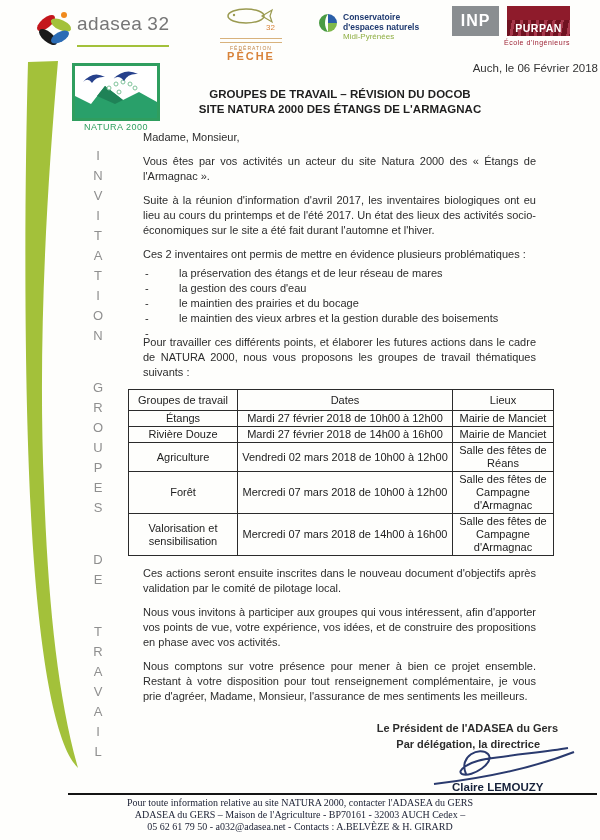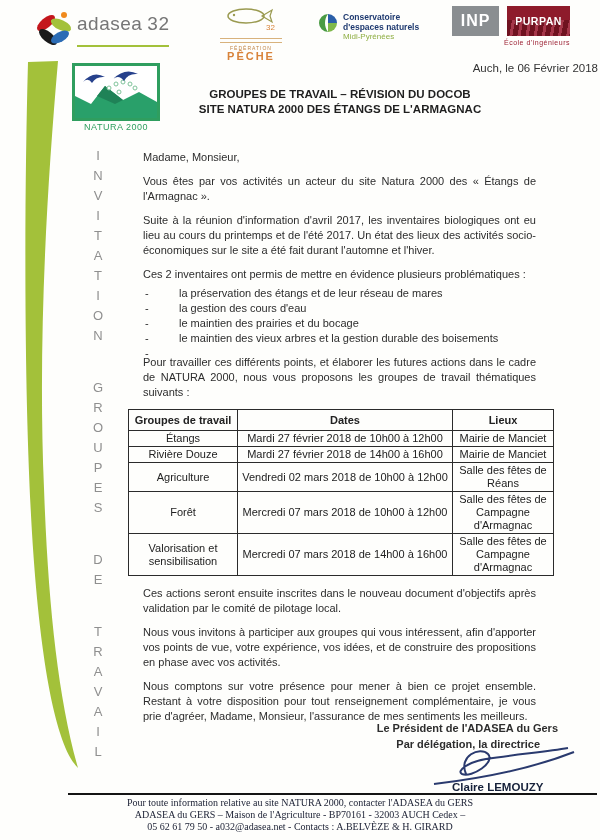--- a/index.html
+++ b/index.html
@@ -25,55 +25,55 @@
 
   .logo-cen{position:absolute;left:318px;top:13px;display:flex;gap:5px;align-items:flex-start;}
   .cen-text{font-size:8.5px;line-height:9.5px;color:#1f3a70;font-weight:bold;}
   .cen-text .mp{color:#8fae43;font-weight:normal;font-size:8px;}
 
   .logo-inp{position:absolute;left:452px;top:6px;width:118px;}
   .inp-row{display:flex;gap:8px;}
   .inp-box{width:48px;height:30px;background:#8a8e91;color:#fff;font-weight:bold;font-size:16px;
     display:flex;align-items:center;justify-content:center;letter-spacing:1px;}
   .purpan-box{width:64px;height:30px;background:#8e1b2b;color:#fff;position:relative;overflow:hidden;}
-  .purpan-box .label{position:relative;z-index:2;font-size:10.5px;font-weight:bold;letter-spacing:.5px;display:block;text-align:center;margin-top:9px;}
+  .purpan-box .label{position:relative;z-index:2;font-size:10.5px;font-weight:bold;letter-spacing:.5px;display:block;text-align:center;margin-top:16px;}
   .purpan-stripes{position:absolute;left:0;right:0;bottom:0;height:16px;
     background:repeating-linear-gradient(100deg,#6f1220 0 5px,#a5374a 5px 8px);}
   .purpan-tagline{font-size:7px;color:#9c2033;margin-top:3px;margin-left:52px;letter-spacing:.5px;}
 
   .date-line{position:absolute;right:2px;top:62px;font-size:11.5px;color:#333;}
 
   
   .logo-natura{position:absolute;left:72px;top:63px;width:88px;text-align:center;}
   .natura-box{width:82px;height:52px;background:#fff;border:3px solid #2f9e5f;margin:0 auto;}
   .natura-caption{font-size:9px;color:#2f9e5f;letter-spacing:.5px;margin-top:1px;}
 
   
   .swoosh{position:absolute;left:0;top:58px;}
   .vwords{position:absolute;left:86px;top:148px;width:24px;display:flex;flex-direction:column;align-items:center;gap:32px;}
   .vword{writing-mode:vertical-rl;text-orientation:upright;letter-spacing:5px;
     font-size:13px;color:#8f8f8f;}
 
   
   .title-block{position:absolute;left:143px;top:87px;width:394px;text-align:center;
     font-weight:bold;font-size:11.5px;line-height:15px;color:#1f1f1f;}
-  .content{position:absolute;left:143px;top:130px;width:393px;font-size:11px;line-height:15px;text-align:justify;margin-top:20px;}
+  .content{position:absolute;left:143px;top:130px;width:393px;font-size:11px;line-height:15px;text-align:justify;}
   .content p{margin:0 0 9px 0;}
   .content p.tight{margin-bottom:4px;}
   .salutation{text-align:left;}
   .bullets{margin:0 0 9px 0;}
   .bullet{position:relative;padding-left:36px;line-height:15px;text-align:left;}
   .bullet .dash{position:absolute;left:2px;}
 
   
   table.wg{border-collapse:collapse;table-layout:fixed;width:425px;margin:1px 0 10px -15px;
     font-size:11px;color:#222;}
   table.wg th,table.wg td{border:1.5px solid #2b2b2b;text-align:center;vertical-align:middle;
     padding:1px 3px;line-height:13px;}
-  table.wg th{font-weight:bold;height:18px;}
+  table.wg th{font-weight:normal;height:18px;}
 
   
   .sig-line1{position:absolute;right:42px;top:722px;font-weight:bold;font-size:11px;}
   .sig-line2{position:absolute;right:60px;top:738px;font-weight:bold;font-size:11px;}
   .sig-scribble{position:absolute;left:428px;top:744px;}
   .sig-name{position:absolute;left:452px;top:781px;font-weight:bold;font-size:11.5px;color:#16213a;}
 
   
   .footer-rule{position:absolute;left:68px;top:793px;width:529px;height:2px;background:#141414;}
   .footer{position:absolute;left:0px;top:797px;width:600px;text-align:center;

